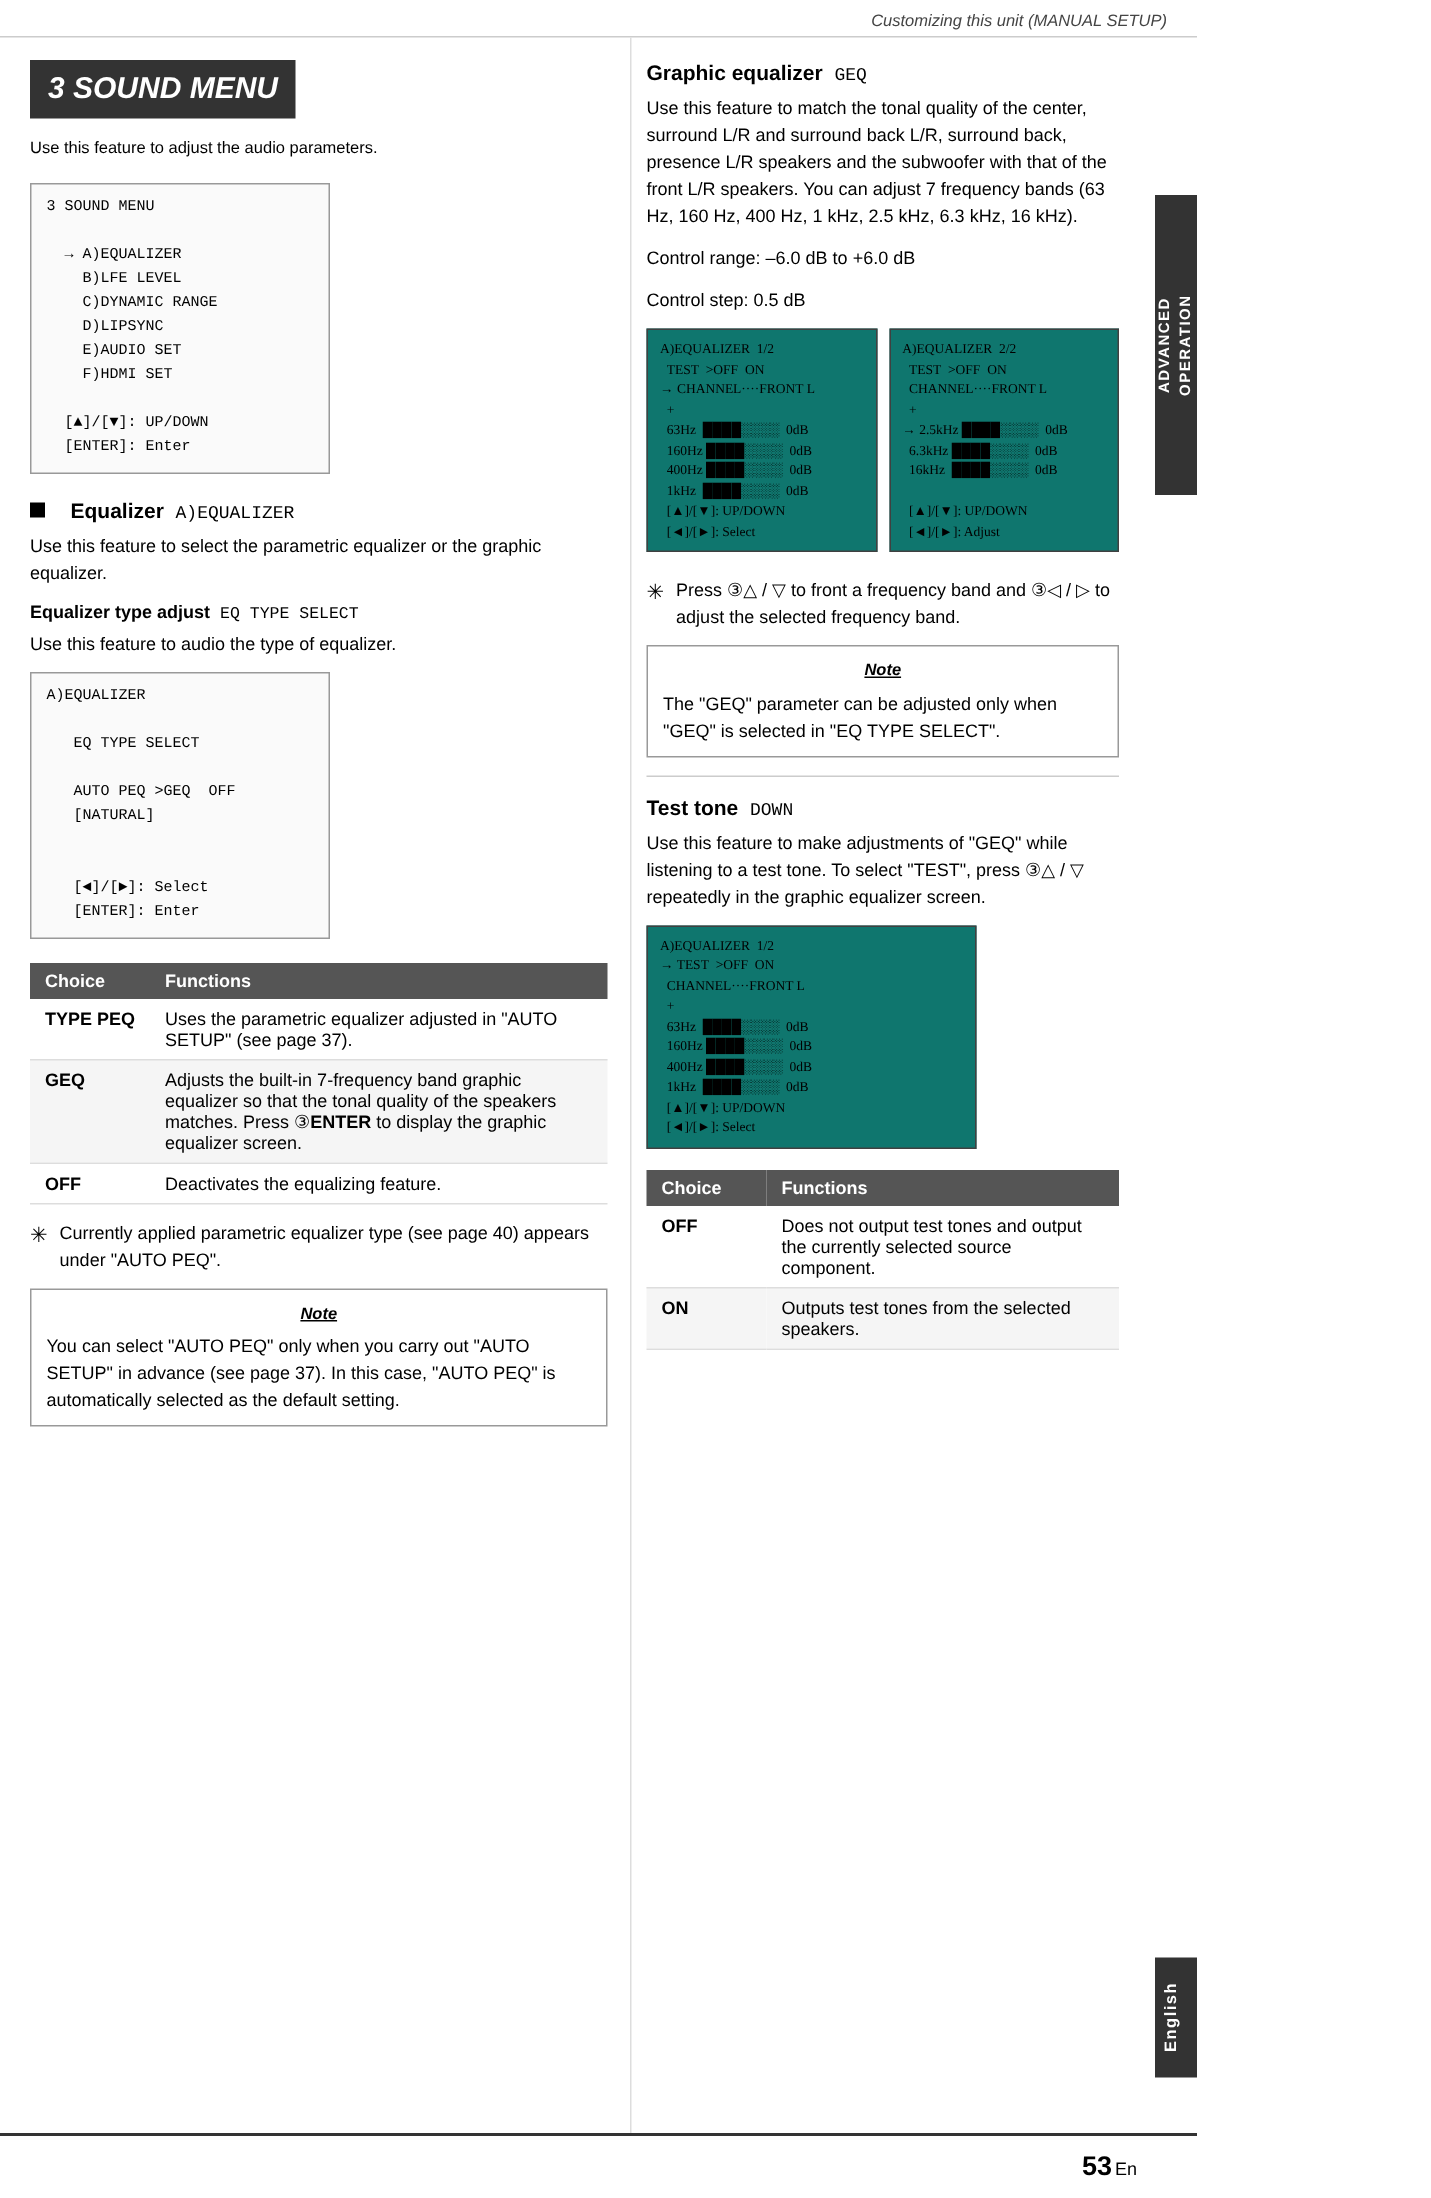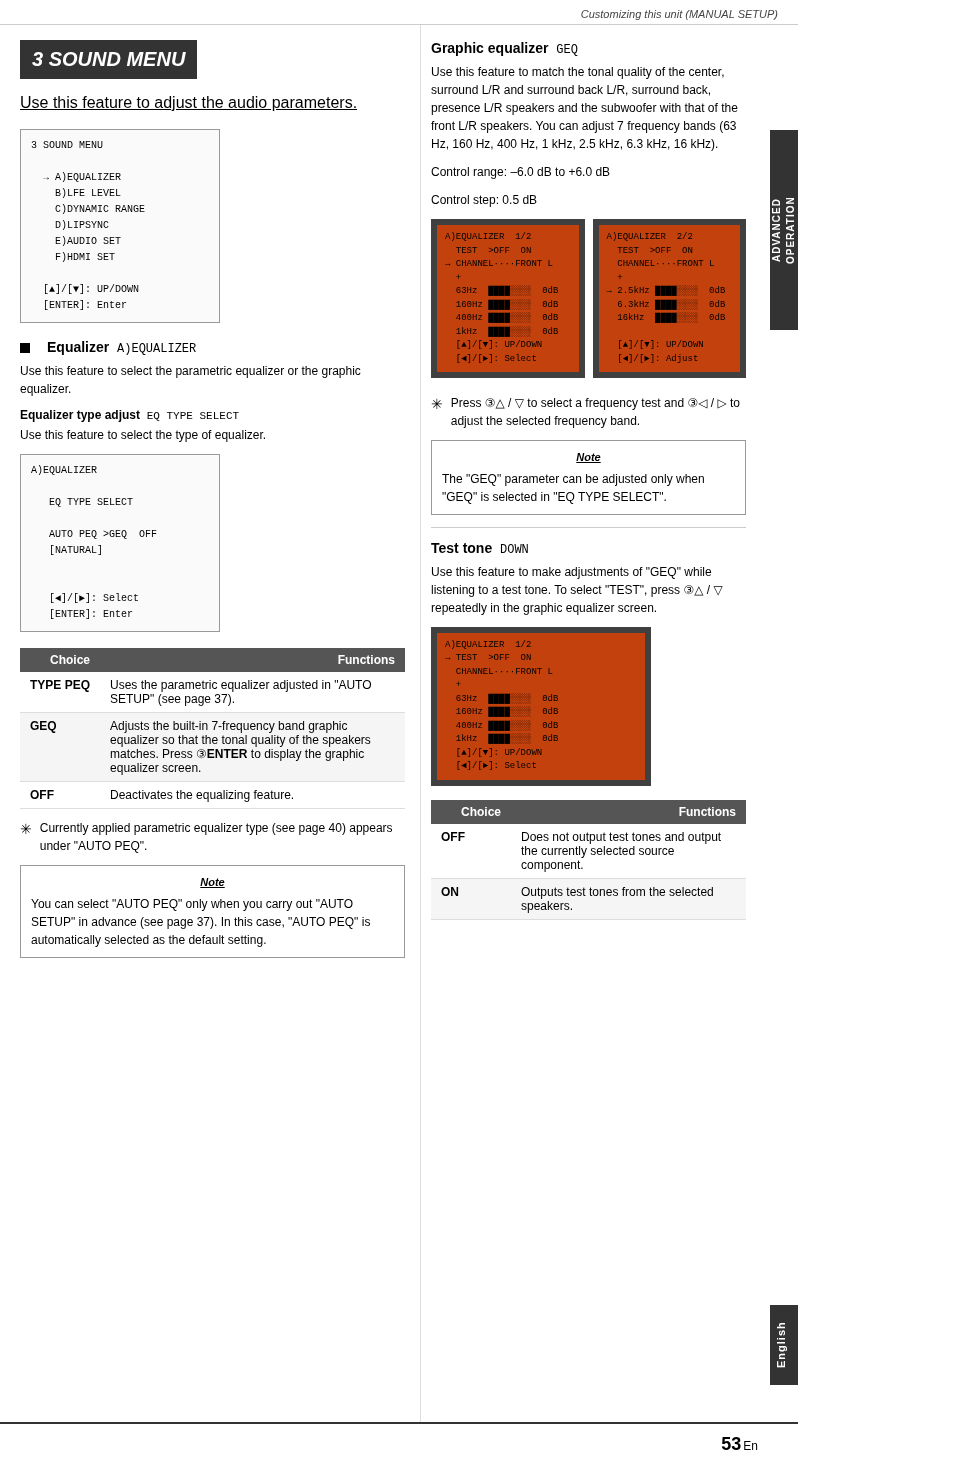--- a/index.html
+++ b/index.html
@@ -93,24 +93,23 @@
       color: #fff;
       font-size: 20px;
       font-weight: bold;
       font-style: italic;
       padding: 8px 12px;
       margin-bottom: 12px;
       display: inline-block;
     }
 
     .section-intro {
-      font-size: 16px;
+      font-size: 11px;
       margin-bottom: 14px;
       line-height: 1.5;
-      text-decoration: underline;
     }
 
     
     .menu-box {
       border: 1px solid #999;
       font-family: 'Courier New', monospace;
       font-size: 10px;
       padding: 8px 10px;
       margin-bottom: 16px;
       background: #fafafa;
@@ -162,21 +161,21 @@
     
     .choice-table {
       width: 100%;
       border-collapse: collapse;
       margin-bottom: 10px;
     }
     .choice-table th {
       background: #555;
       color: #fff;
       padding: 5px 10px;
-      text-align: right;
+      text-align: left;
       font-size: 12px;
     }
     .choice-table td {
       padding: 6px 10px;
       font-size: 12px;
       border-bottom: 1px solid #ddd;
       vertical-align: top;
     }
     .choice-table tr:nth-child(even) td {
       background: #f5f5f5;
@@ -236,25 +235,25 @@
       margin-bottom: 10px;
     }
 
     
     .eq-screens {
       display: flex;
       gap: 8px;
       margin-bottom: 16px;
     }
     .eq-screen {
-      border: 6px solid #404040;
-      font-family: Liberation Mono, monospace;
+      border: 1px solid #404040;
+      font-family: Liberation Serif, serif;
       font-size: 9px;
       padding: 6px 8px;
-      background: #c2410c;
+      background: #0f766e;
       line-height: 1.5;
       flex: 1;
     }
 
     .divider-line {
       border: none;
       border-top: 1px solid #ccc;
       margin: 12px 0;
     }
 
@@ -319,21 +318,21 @@
         </span>
       </div>
 
       <p class="subsection-intro">Use this feature to select the parametric equalizer or the graphic equalizer.</p>
 
       
       <div class="subsection-label">
         <span>Equalizer type adjust</span>&nbsp;
         <span class="mono-label">EQ TYPE SELECT</span>
       </div>
-      <p class="subsection-intro">Use this feature to select the type of equalizer.</p>
+      <p class="subsection-intro">Use this feature to audio the type of equalizer.</p>
 
       
       <div class="menu-box">
         <div>A)EQUALIZER</div>
         <div>&nbsp;</div>
         <div>&nbsp;&nbsp; EQ TYPE SELECT</div>
         <div>&nbsp;</div>
         <div>&nbsp;&nbsp; AUTO PEQ &gt;GEQ&nbsp;&nbsp;OFF</div>
         <div>&nbsp;&nbsp; [NATURAL]</div>
         <div>&nbsp;</div>
@@ -416,21 +415,21 @@
           <div>&nbsp;&nbsp;16kHz&nbsp;&nbsp;████░░░░&nbsp;&nbsp;0dB</div>
           <div>&nbsp;</div>
           <div>&nbsp;&nbsp;[▲]/[▼]: UP/DOWN</div>
           <div>&nbsp;&nbsp;[◄]/[►]: Adjust</div>
         </div>
       </div>
 
       
       <div class="tip-block">
         <span class="tip-icon">✳</span>
-        <span>Press ③△ / ▽ to select a frequency test and ③◁ / ▷ to adjust the selected frequency band.</span>
+        <span>Press ③△ / ▽ to front a frequency band and ③◁ / ▷ to adjust the selected frequency band.</span>
       </div>
 
       
       <div class="note-block">
         <div class="note-title">Note</div>
         <p>The "GEQ" parameter can be adjusted only when "GEQ" is selected in "EQ TYPE SELECT".</p>
       </div>
 
       <hr class="divider-line">
 

